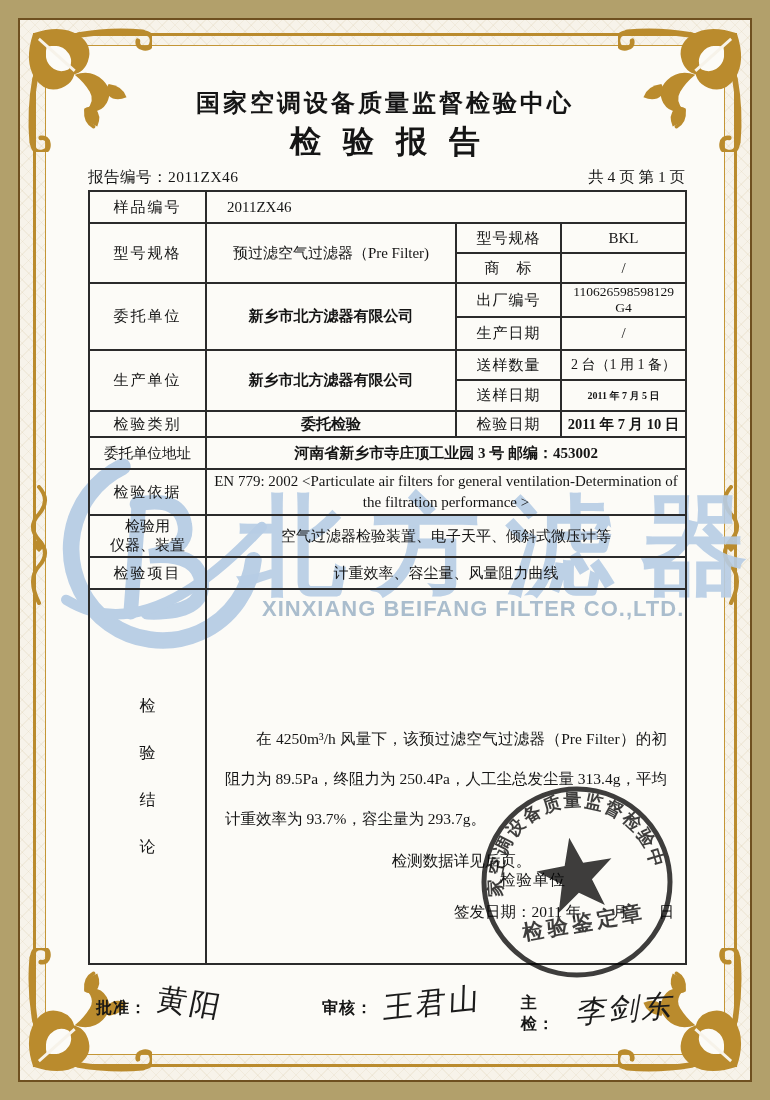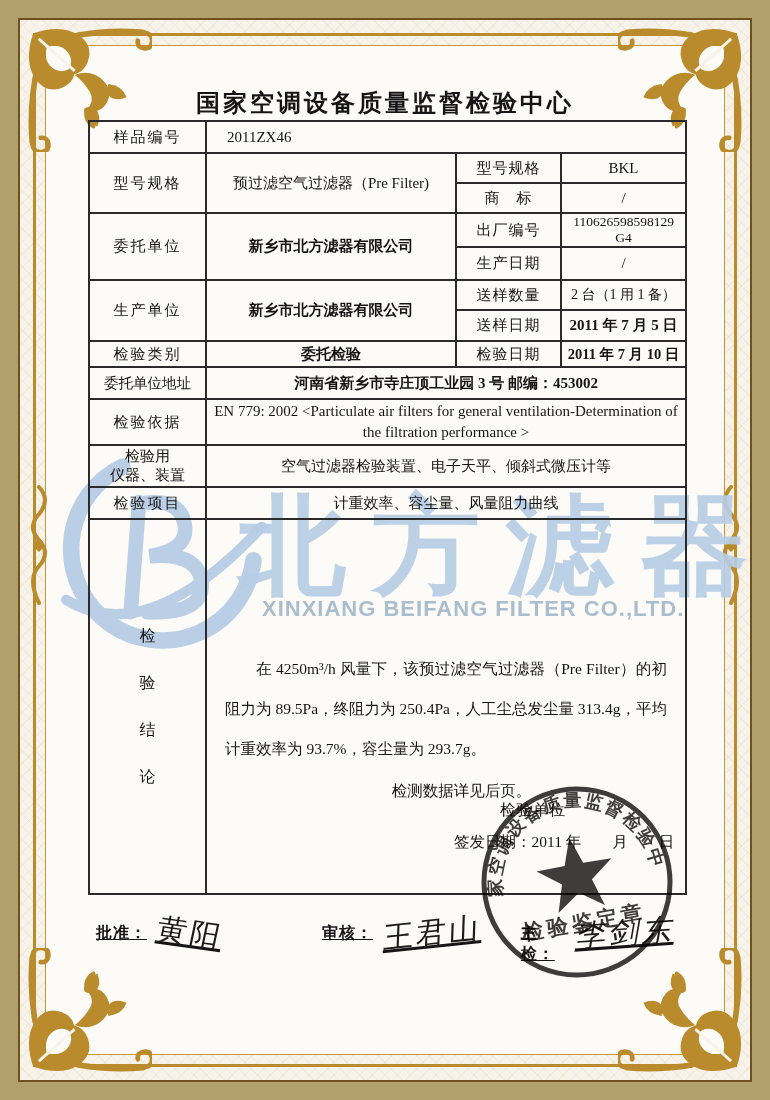--- a/index.html
+++ b/index.html
@@ -53,21 +53,21 @@
   td.lab{letter-spacing:2px;}
   td.small-lab{letter-spacing:1px;}
   .two-line span{display:block;line-height:19px;}
   td.concl{position:relative;text-align:left;vertical-align:top;padding:0;}
   .concl-par{margin:46px 14px 0 14px;text-indent:2em;line-height:40px;font-size:15.5px;text-align:justify;}
   .concl-note{margin:2px 14px 0 14px;text-indent:2em;line-height:40px;font-size:15.5px;}
   .unit-line{position:absolute;left:293px;top:280px;font-size:15.5px;letter-spacing:1px;}
   .date-line{position:absolute;left:247px;top:312px;font-size:15.5px;}
   .vlabel{display:flex;flex-direction:column;align-items:center;gap:26px;font-size:16px;}
   .sign-row{margin:18px 0 0 38px;width:580px;display:flex;align-items:flex-start;}
-  .sign-group{display:flex;align-items:flex-start;text-decoration:underline;}
+  .sign-group{display:flex;align-items:center;}
   .sign-label{font-size:16px;font-weight:bold;letter-spacing:1px;padding-top:10px;}
   .signature{
     font-size:30px;color:#1b1b1b;letter-spacing:3px;white-space:nowrap;
     transform:rotate(-6deg) skewX(-8deg);margin-left:10px;
   }
   .sg1{width:200px;} .sg2{width:205px;margin-left:32px;}
   .sig-1{transform:rotate(8deg) skewX(-4deg);}
   .sig-3{transform:rotate(-4deg) skewX(-14deg);}
   
   .stamp{position:absolute;left:477px;top:782px;width:200px;height:200px;z-index:3;
@@ -135,20 +135,25 @@
       <path d="M37 27 q21 -4 23 10 q2 12 -17 15 q23 -2 25 12 q2 16 -26 15" stroke-width="7"></path>
       <path d="M3 73 Q 42 97 97 38" stroke-width="5"></path>
     </g>
   </svg>
   <div class="wm-cn">北方滤器</div>
   <div class="wm-en">XINXIANG BEIFANG FILTER CO.,LTD.</div>
 </div>
 
 <div class="content">
   <div class="org-title">国家空调设备质量监督检验中心</div>
+  <div class="report-title">检验报告</div>
+  <div class="meta-row">
+    <span class="meta-left">报告编号：2011ZX46</span>
+    <span class="meta-right">共 4 页  第 1 页</span>
+  </div>
 
   <table class="main">
     <colgroup>
         <col style="width:117px">
         <col style="width:250px">
         <col style="width:105px">
         <col style="width:125px">
       </colgroup>
     <tbody>
         <tr style="height:32px">
@@ -176,21 +181,21 @@
       <td>/</td>
     </tr>
     <tr style="height:30px">
       <td class="lab" rowspan="2">生产单位</td>
       <td rowspan="2" style="font-weight:bold">新乡市北方滤器有限公司</td>
       <td class="small-lab">送样数量</td>
       <td style="font-size:14px">2 台（1 用 1 备）</td>
     </tr>
     <tr style="height:31px">
       <td class="small-lab">送样日期</td>
-      <td style="font-weight:bold;font-size:15px">2011 年 7 月 5 日</td>
+      <td style="font-weight:bold;font-size:10px">2011 年 7 月 5 日</td>
     </tr>
     <tr style="height:26px">
       <td class="lab">检验类别</td>
       <td style="font-weight:bold">委托检验</td>
       <td class="small-lab">检验日期</td>
       <td style="font-weight:bold;font-size:14.5px">2011 年 7 月 10 日</td>
     </tr>
     <tr style="height:32px">
       <td style="letter-spacing:0;font-size:14.5px">委托单位地址</td>
       <td colspan="3" style="font-weight:bold">河南省新乡市寺庄顶工业园 3 号  邮编：453002</td>

